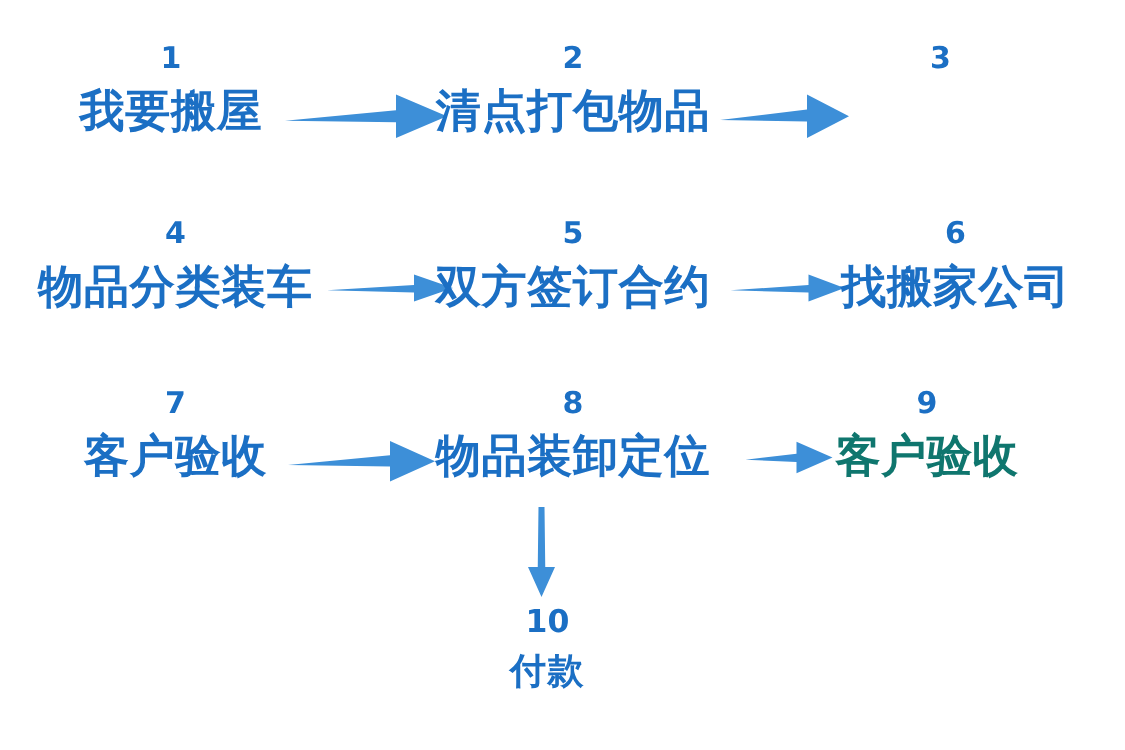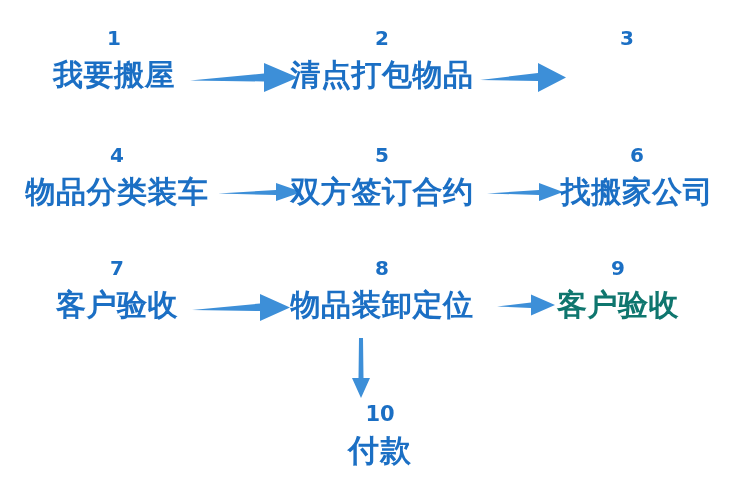--- a/index.html
+++ b/index.html
@@ -46,21 +46,21 @@
     font-weight: bold;
     color: #1b6fc4;
     letter-spacing: 0.5px;
   }
   
   .step.final .step-number {
     font-size: 21px;
     margin-bottom: 10px;
   }
   .step.final .step-label {
-    font-size: 31px;
+    font-size: 24px;
     letter-spacing: 1px;
   }
 
   
   .arrow {
     position: absolute;
     overflow: visible;
   }
   .arrow path {
     fill: #3d8fd8;
@@ -136,18 +136,18 @@
 
   <div class="step" style="left:618px; top:258px;">
     <span class="step-number" style="color: rgb(27, 111, 196);">9</span>
     <span class="step-label" style="color: #0f766e;">客户验收</span>
   </div>
 
   <svg class="arrow" style="left:348px; top:338px;" width="26" height="60" viewBox="0 0 26 60">
     <path d="M11,0 L15,0 L15.5,40 L22,40 L13,60 L4,40 L10.5,40 Z" fill="#3d8fd8"></path>
   </svg>
 
-  <div class="step final" style="left:380px; top:404px;">
+  <div class="step final" style="left:365px; top:404px;">
     <span class="step-number" style="color: rgb(27, 111, 196);">10</span>
     <span class="step-label" style="color: rgb(27, 111, 196);">付款</span>
   </div>
 
 </div>
 
 </body></html>

